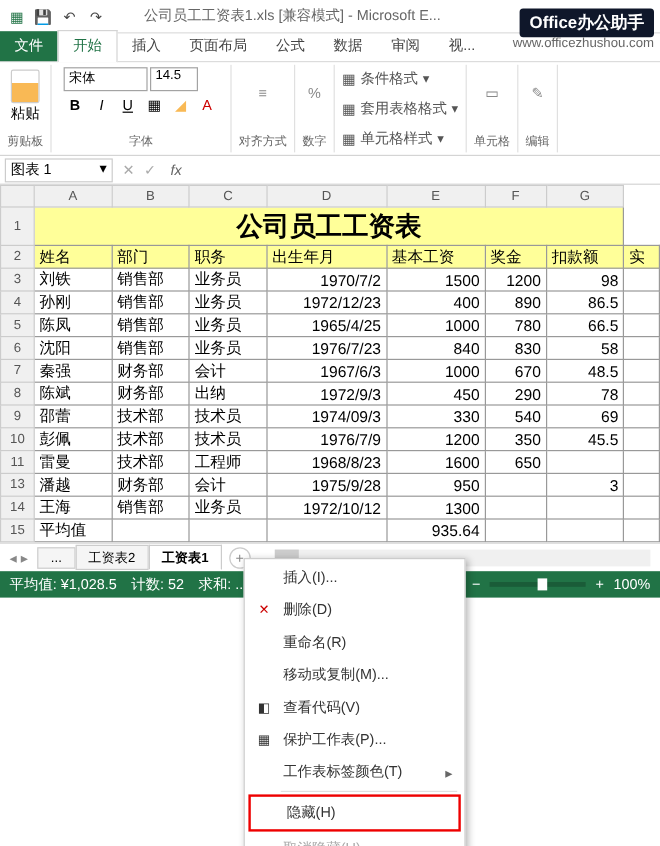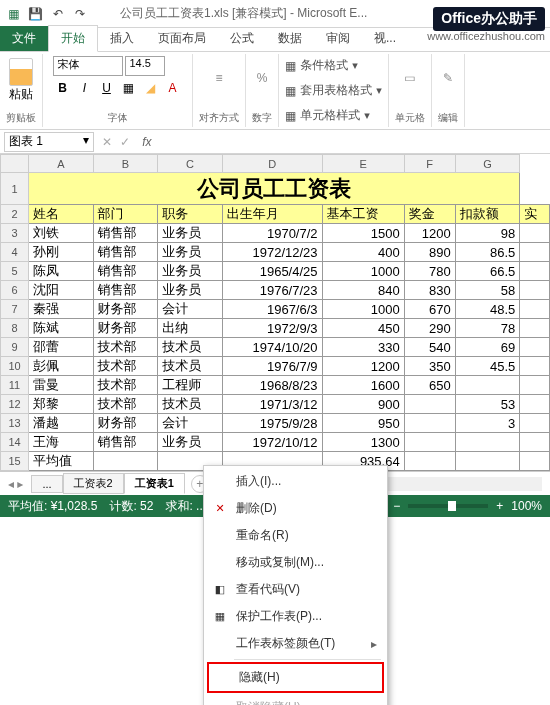--- a/index.html
+++ b/index.html
@@ -235,21 +235,21 @@
           <td class="data-cell num">450</td>
           <td class="data-cell num">290</td>
           <td class="data-cell num">78</td>
           <td class="data-cell num"></td>
         </tr>
         <tr>
           <td class="row-hdr">9</td>
           <td class="data-cell">邵蕾</td>
           <td class="data-cell">技术部</td>
           <td class="data-cell">技术员</td>
-          <td class="data-cell num">1974/10/20</td>
+          <td class="data-cell num">1974/09/3</td>
           <td class="data-cell num">330</td>
           <td class="data-cell num">540</td>
           <td class="data-cell num">69</td>
           <td class="data-cell num"></td>
         </tr>
         <tr>
           <td class="row-hdr">10</td>
           <td class="data-cell">彭佩</td>
           <td class="data-cell">技术部</td>
           <td class="data-cell">技术员</td>
@@ -261,31 +261,20 @@
         </tr>
         <tr>
           <td class="row-hdr">11</td>
           <td class="data-cell">雷曼</td>
           <td class="data-cell">技术部</td>
           <td class="data-cell">工程师</td>
           <td class="data-cell num">1968/8/23</td>
           <td class="data-cell num">1600</td>
           <td class="data-cell num">650</td>
           <td class="data-cell num"></td>
-          <td class="data-cell num"></td>
-        </tr>
-        <tr>
-          <td class="row-hdr">12</td>
-          <td class="data-cell">郑黎</td>
-          <td class="data-cell">技术部</td>
-          <td class="data-cell">技术员</td>
-          <td class="data-cell num">1971/3/12</td>
-          <td class="data-cell num">900</td>
-          <td class="data-cell num"></td>
-          <td class="data-cell num">53</td>
           <td class="data-cell num"></td>
         </tr>
         <tr>
           <td class="row-hdr">13</td>
           <td class="data-cell">潘越</td>
           <td class="data-cell">财务部</td>
           <td class="data-cell">会计</td>
           <td class="data-cell num">1975/9/28</td>
           <td class="data-cell num">950</td>
           <td class="data-cell num"></td>

